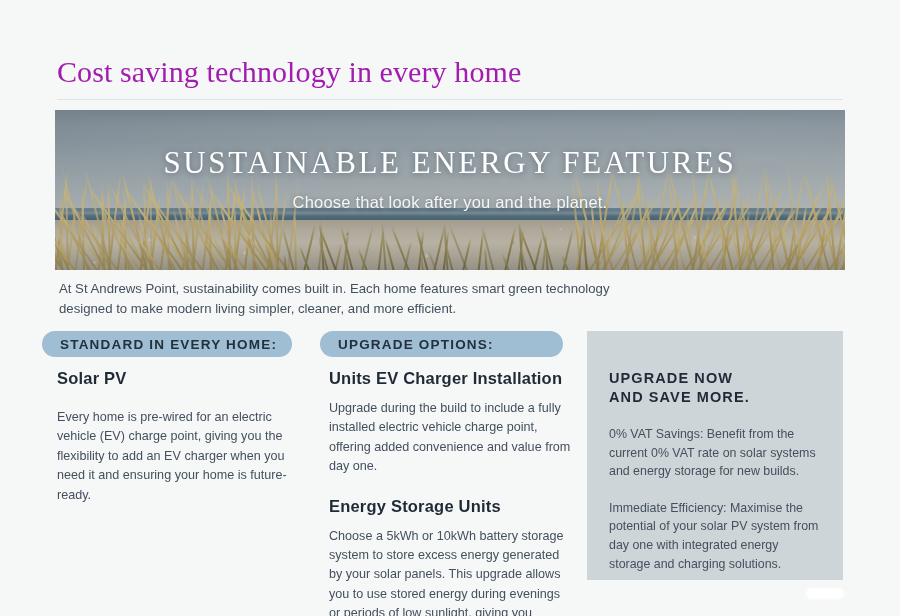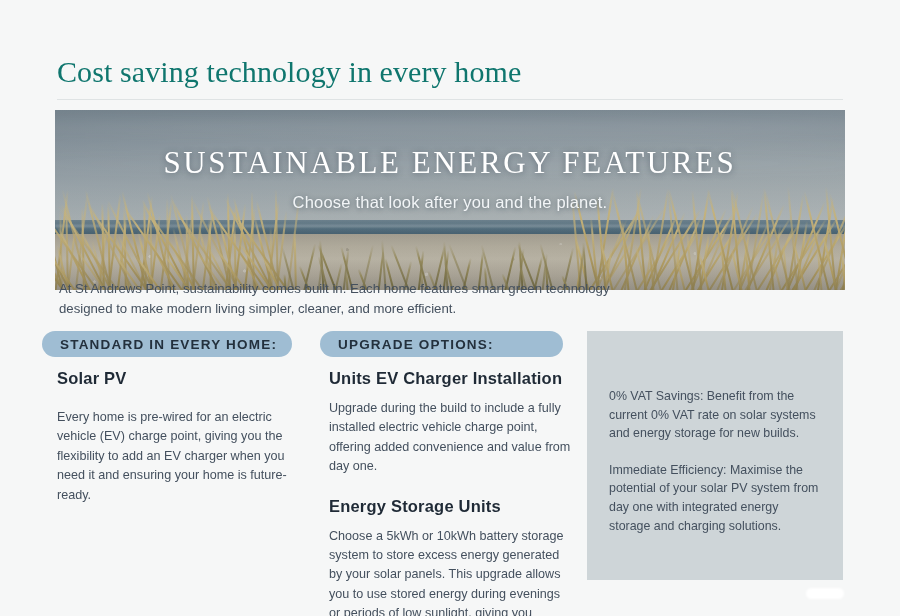--- a/index.html
+++ b/index.html
@@ -24,40 +24,40 @@
 
   
   .page-title {
     position: absolute;
     left: 57px;
     top: 55px;
     font-family: "Liberation Serif", "DejaVu Serif", serif;
     font-size: 30px;
     font-weight: 400;
     letter-spacing: 0.1px;
-    color: #0f766e;
+    color: #a21caf;
     white-space: nowrap;
   }
 
   .title-rule {
     position: absolute;
     left: 57px;
     top: 99px;
     width: 786px;
     height: 1px;
     background: #dfe3e4;
   }
 
   
   .hero {
     position: absolute;
     left: 55px;
     top: 110px;
     width: 790px;
-    height: 180px;
+    height: 160px;
     overflow: hidden;
     background: #7c8a93;
   }
 
   .hero-photo {
     position: absolute;
     inset: 0;
     overflow: hidden;
   }
 
@@ -552,19 +552,23 @@
       <div class="blk-head">Units EV Charger Installation</div>
       <div class="blk-body">Upgrade during the build to include a fully installed electric vehicle charge point, offering added convenience and value from day one.</div>
     </div>
     <div class="blk">
       <div class="blk-head">Energy Storage Units</div>
       <div class="blk-body">Choose a 5kWh or 10kWh battery storage system to store excess energy generated by your solar panels. This upgrade allows you to use stored energy during evenings or periods of low sunlight, giving you greater energy independence.</div>
     </div>
   </div>
 
   <div class="aside">
+    <div class="aside-head">
+      <div>UPGRADE NOW</div>
+      <div>AND SAVE MORE.</div>
+    </div>
     <div class="aside-p">0% VAT Savings: Benefit from the current 0% VAT rate on solar systems and energy storage for new builds.</div>
     <div class="aside-p">Immediate Efficiency: Maximise the potential of your solar PV system from day one with integrated energy storage and charging solutions.</div>
   </div>
 
   <div class="corner-chip"></div>
 
 </div>
 
 </body></html>

